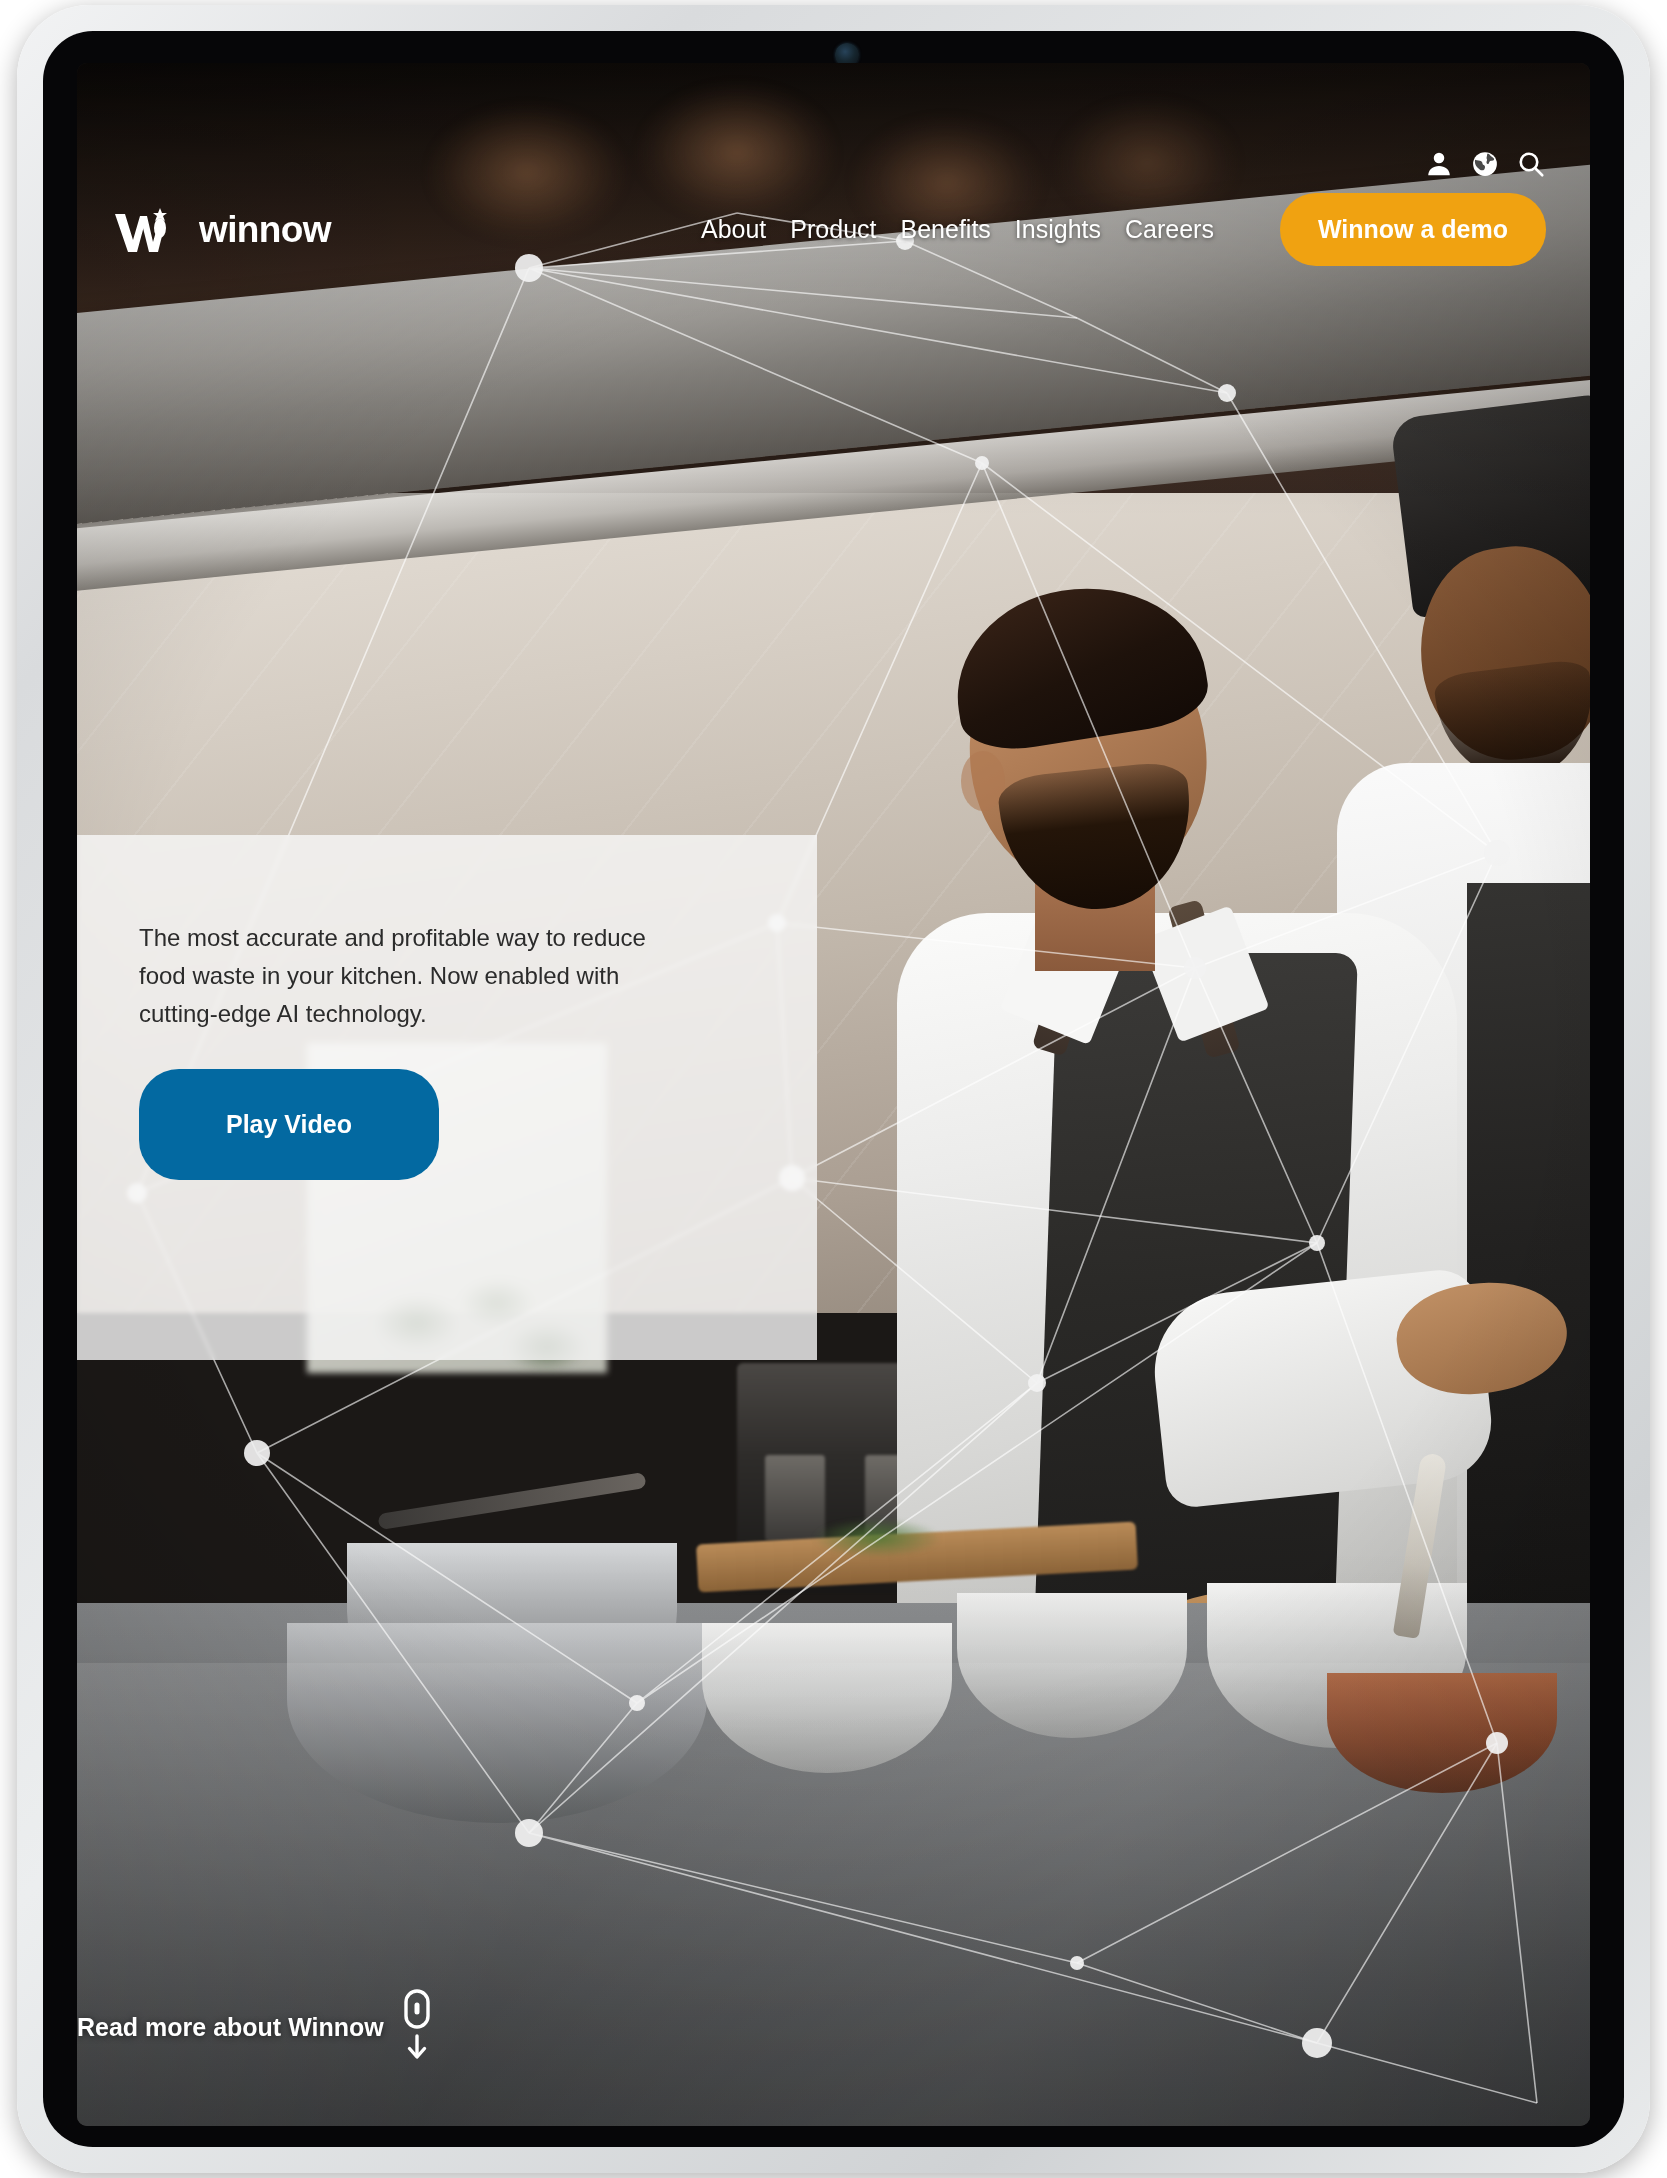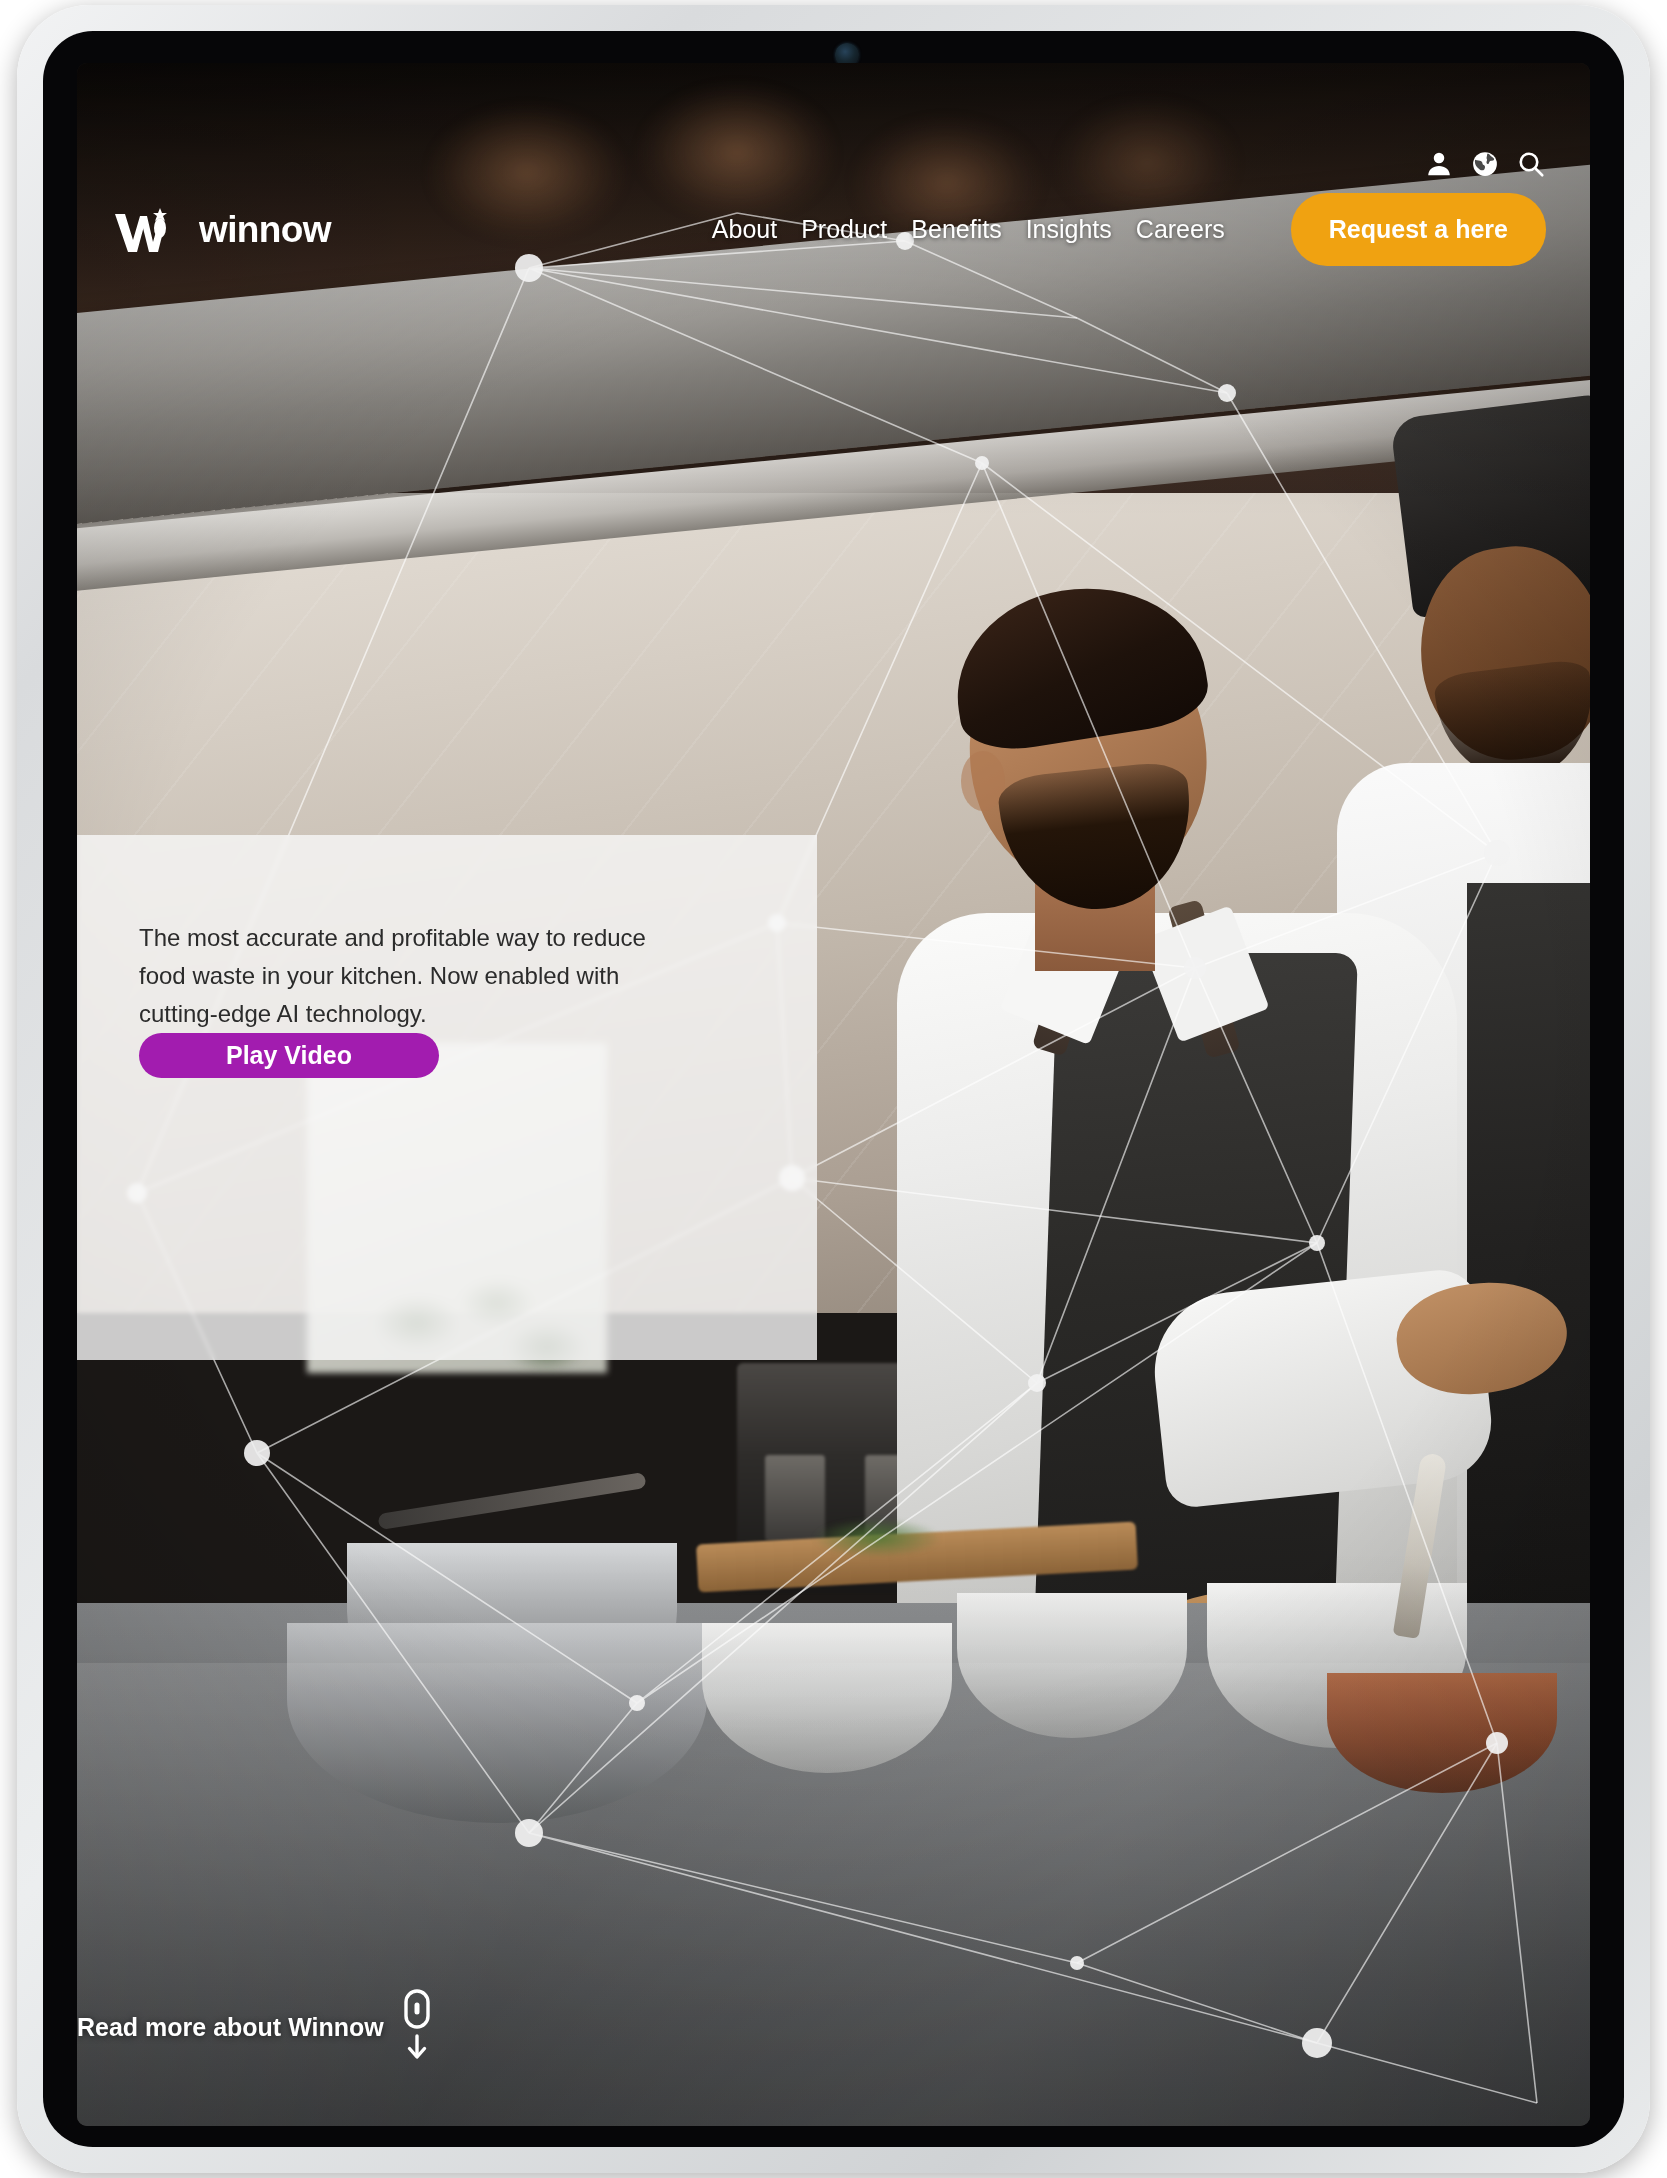--- a/index.html
+++ b/index.html
@@ -327,23 +327,24 @@
   #hero-title{
     color:#3b1a8c; font-size:52px; font-weight:700; line-height:1.14;
     letter-spacing:-.4px;
     white-space:pre-line;
   }
   #hero-sub{
     margin-top:28px;
     color:#2b2b2b; font-size:24px; line-height:1.58; max-width:560px;
   }
   #play-video{
-    background:#a21caf; color:#ffffff;
+    margin-top:36px;
+    background:#0369a1; color:#ffffff;
     font-size:25px; font-weight:700;
-    padding:8px 0; width:300px; border:none; border-radius:40px;
+    padding:41px 0; width:300px; border:none; border-radius:40px;
     cursor:pointer;
     font-family:"Liberation Sans", sans-serif;
   }
 
   
   #scroll-prompt{
     position:absolute; left:0; right:0; bottom:60px;
     display:flex; align-items:center; gap:16px;
     z-index:7; cursor:pointer;
   }
@@ -483,21 +484,21 @@
         </span>
         <span id="logo-word">winnow</span>
       </div>
 
       <div id="nav-links">
         <span class="nav-link">About</span>
         <span class="nav-link">Product</span>
         <span class="nav-link">Benefits</span>
         <span class="nav-link">Insights</span>
         <span class="nav-link">Careers</span>
-        <button id="cta-demo">Request a here</button>
+        <button id="cta-demo">Winnow a demo</button>
       </div>
     </nav>
 
     <section id="hero-card">
       <p id="hero-sub">The most accurate and profitable way to reduce food waste in your kitchen. Now enabled with cutting-edge AI technology.</p>
       <button id="play-video">Play Video</button>
     </section>
 
     <div id="scroll-prompt">
       <span id="scroll-label">Read more about Winnow</span>

